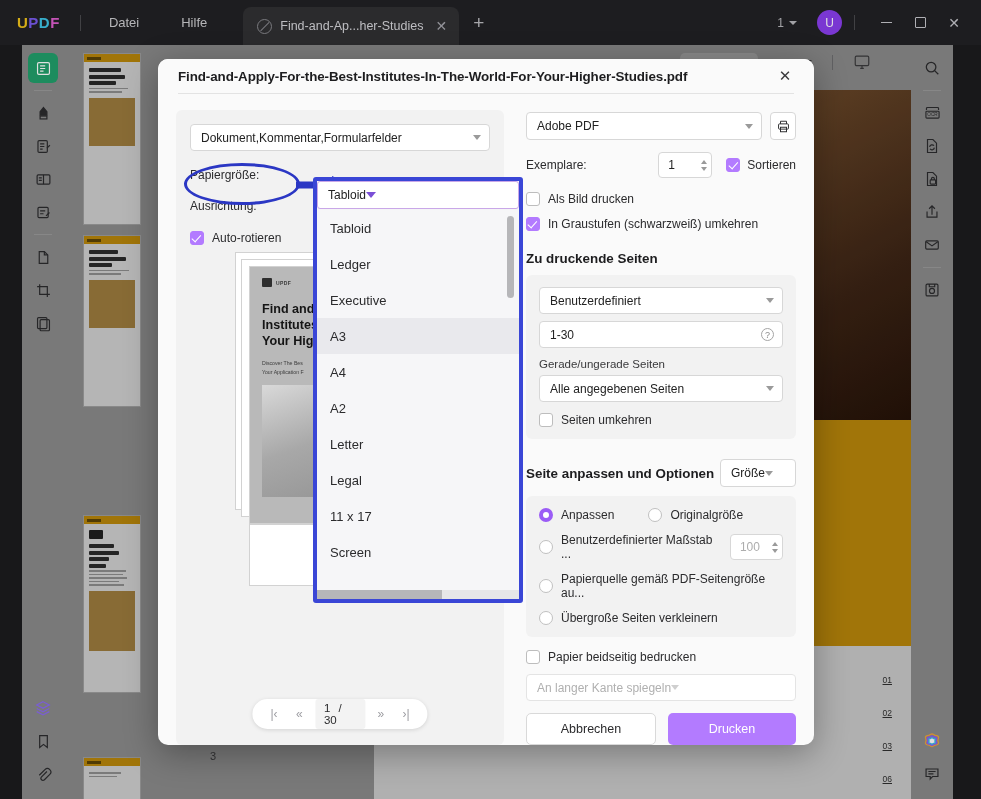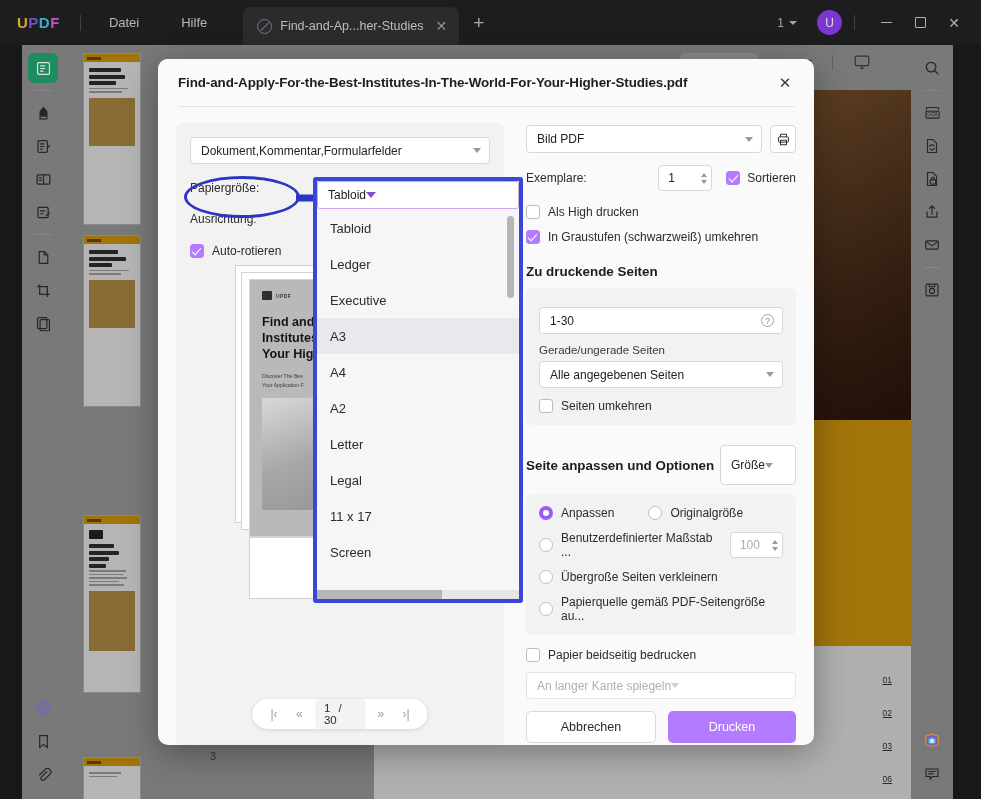--- a/index.html
+++ b/index.html
@@ -151,21 +151,21 @@
     height: 27px; background: #fff; border: 1px solid #d7d7d7; border-radius: 4px;
     display: flex; align-items: center; padding: 0 8px 0 10px; font-size: 12px; color: #222;
   }
   .input .cap { flex: 1; }
   .qmark { width: 13px; height: 13px; border: 1.2px solid #a5a5a5; border-radius: 50%; color: #8a8a8a;
            font-size: 9px; display: flex; align-items: center; justify-content: center; }
   .small-lbl { font-size: 11.5px; color: #3a3a3c; margin-top: 10px; }
   .radio { width: 14px; height: 14px; border-radius: 50%; border: 1.4px solid #c0c0c0; background: #fff; flex: 0 0 auto; }
   .radio.on { border: 4px solid #9b5cf6; }
   .rrow { display: flex; align-items: center; gap: 8px; font-size: 12px; color: #2b2b2d; }
-  .size-sel { margin-left: auto; height: 40px; width: 76px; background: #fff; border: 1px solid #d7d7d7;
+  .size-sel { margin-left: auto; height: 28px; width: 76px; background: #fff; border: 1px solid #d7d7d7;
               border-radius: 4px; display: flex; align-items: center; padding: 0 7px 0 10px; font-size: 12px; color: #222; font-weight: normal; }
   .dim-sel { height: 27px; background: #fff; border: 1px solid #e4e4e4; border-radius: 4px;
              display: flex; align-items: center; padding: 0 8px 0 10px; font-size: 12px; color: #b0b0b0; margin-top: 10px; }
   .btn-row { display: flex; gap: 12px; margin-top: 12px; }
   .btn { flex: 1; height: 32px; border-radius: 5px; display: flex; align-items: center; justify-content: center; font-size: 12.5px; }
   .btn-primary { background: #b37bff; color: #fff; }
   .btn-secondary { background: #fff; border: 1px solid #d9d9d9; color: #2b2b2d; }
 
   
   .dd-frame { position: absolute; left: 313px; top: 177px; width: 210px; height: 426px;
@@ -523,21 +523,21 @@
             </div>
             <div class="pbtn">»</div>
             <div class="pbtn">›|</div>
           </div>
         </div>
       </div>
 
       <div class="mright">
         <div class="printer-row">
           <div class="sel printer-sel">
-            <span class="cap">Bild PDF</span>
+            <span class="cap">Adobe PDF</span>
             <span class="tri"></span>
           </div>
           <div class="printer-btn">
             <svg width="15" height="15" viewBox="0 0 20 20" fill="none" stroke="#2c2c2e" stroke-width="1.3">
               <path d="M6 6.5V3h8v3.5"></path>
                 <rect x="3.4" y="6.5" width="13.2" height="7" rx="1.2"></rect>
                 <rect x="6" y="11" width="8" height="6"></rect>
               </svg>
           </div>
         </div>
@@ -552,29 +552,33 @@
             </span>
           </div>
           <div class="collate">
             <span class="chk on"></span>
             <span>Sortieren</span>
           </div>
         </div>
 
         <div class="chkrow" style="margin-top:14px">
           <span class="chk"></span>
-          <span>Als High drucken</span>
+          <span>Als Bild drucken</span>
         </div>
         <div class="chkrow" style="margin-top:11px">
           <span class="chk on"></span>
           <span>In Graustufen (schwarzweiß) umkehren</span>
         </div>
 
         <div class="sec-title">Zu druckende Seiten</div>
         <div class="card">
+          <div class="sel">
+            <span class="cap">Benutzerdefiniert</span>
+            <span class="tri"></span>
+          </div>
           <div class="input" style="margin-top:7px">
             <span class="cap">1-30</span>
             <span class="qmark">?</span>
           </div>
           <div class="small-lbl">Gerade/ungerade Seiten</div>
           <div class="sel" style="margin-top:5px">
             <span class="cap">Alle angegebenen Seiten</span>
             <span class="tri"></span>
           </div>
           <div class="chkrow" style="margin-top:11px">
@@ -604,25 +608,25 @@
             <div class="spin" style="margin-left:auto;color:#adadad">
               <span>100</span>
               <span class="arrows">
                 <span class="sp-up"></span>
                 <span class="sp-dn"></span>
               </span>
             </div>
           </div>
           <div class="rrow" style="margin-top:11px">
             <span class="radio"></span>
-            <span>Übergroße Seiten verkleinern</span>
+            <span>Papierquelle gemäß PDF-Seitengröße au...</span>
           </div>
           <div class="rrow" style="margin-top:11px">
             <span class="radio"></span>
-            <span>Papierquelle gemäß PDF-Seitengröße au...</span>
+            <span>Übergroße Seiten verkleinern</span>
           </div>
         </div>
 
         <div class="chkrow" style="margin-top:13px">
           <span class="chk"></span>
           <span>Papier beidseitig bedrucken</span>
         </div>
 
         <div class="dim-sel">
           <span class="cap">An langer Kante spiegeln</span>

